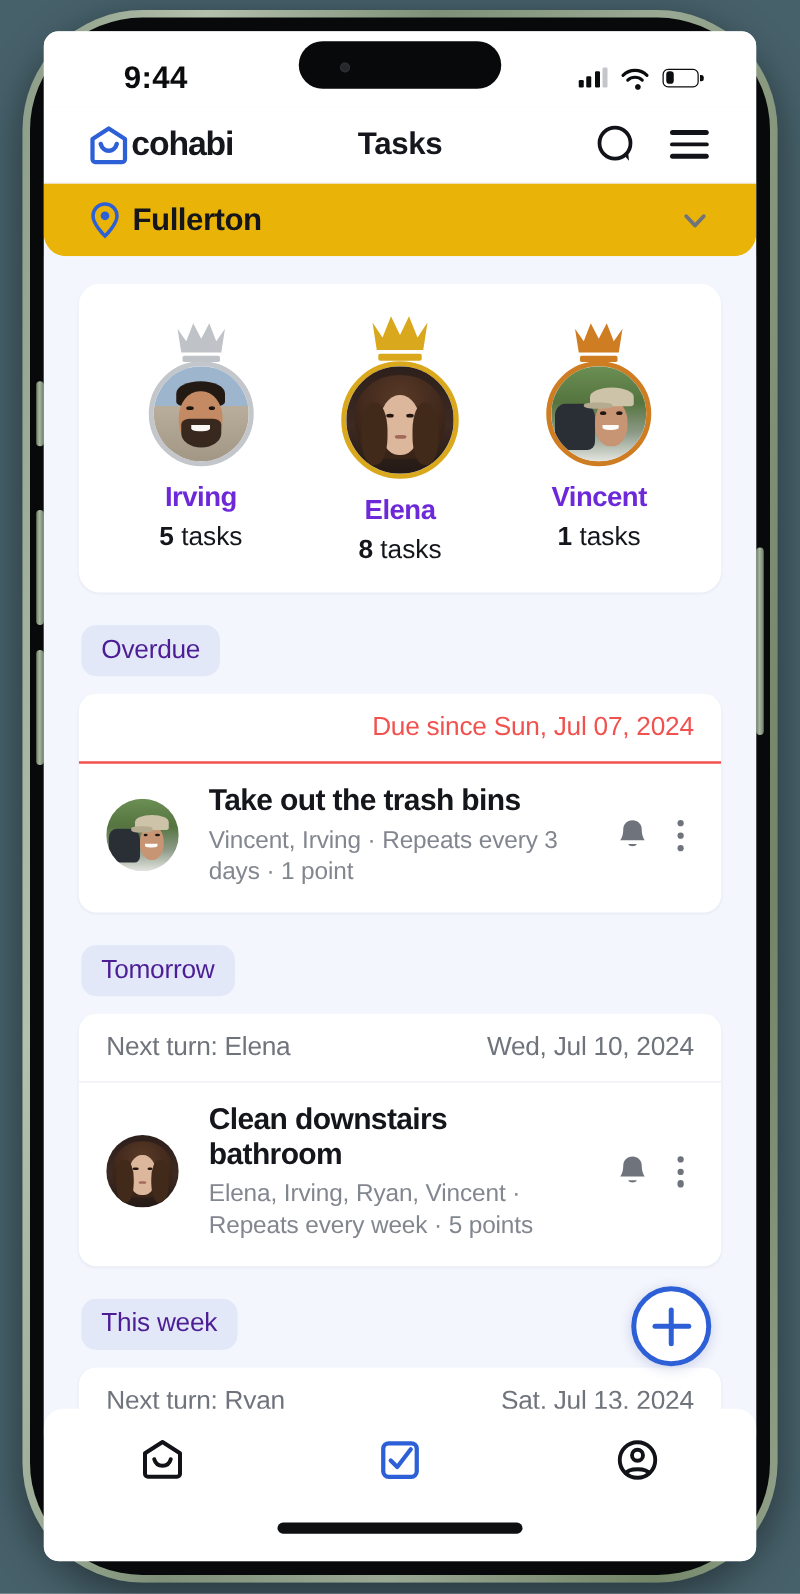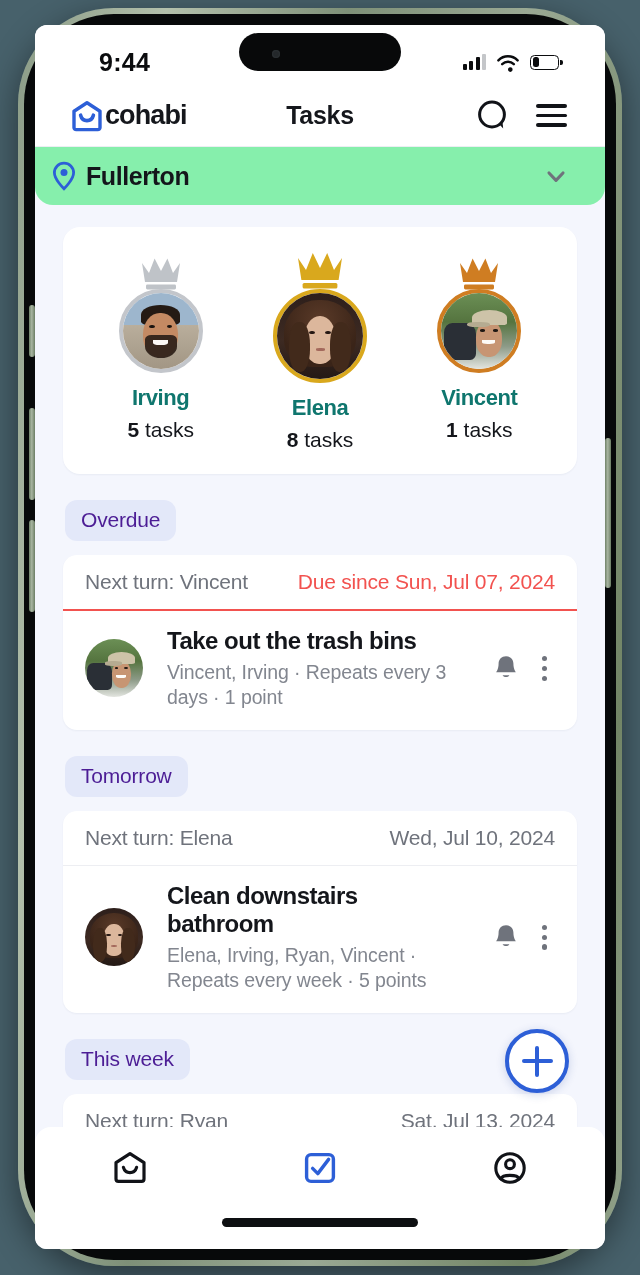--- a/index.html
+++ b/index.html
@@ -146,24 +146,24 @@
     display: flex; align-items: center; gap: 26px;
   }
   #hamburger-icon { display: flex; flex-direction: column; gap: 6px; cursor: pointer; }
   #hamburger-icon span {
     display: block; width: 31px; height: 3.4px;
     background: #111318; border-radius: 2px;
   }
 
   
   #location-bar {
-    background: #86efac;
+    background: #eab308;
     height: 58px;
     display: flex; align-items: center;
-    padding: 0 34px 0 16px;
+    padding: 0 34px 0 36px;
     border-bottom-left-radius: 18px;
     border-bottom-right-radius: 18px;
   }
   #location-name {
     font-size: 25px; font-weight: bold;
     color: #14161b; letter-spacing: -.4px;
     margin-left: 9px;
   }
   #location-chevron { margin-left: auto; }
 
@@ -202,21 +202,21 @@
     overflow: hidden;
     position: relative;
     margin-top: -4px;
   }
   .avatar-ring.rank2 { border: 4px solid #c3c6cb; }
   .avatar-ring.rank1 { width: 94px; height: 94px; border: 4px solid #d9a81d; }
   .avatar-ring.rank3 { border: 4px solid #cf7d22; }
   .podium-name {
     margin-top: 12px;
     font-size: 22px; font-weight: bold;
-    color: #0f766e; letter-spacing: -.4px;
+    color: #6d28d9; letter-spacing: -.4px;
   }
   .podium-tasks {
     margin-top: 7px;
     font-size: 21px; font-weight: bold;
     color: #14161b;
   }
   .podium-tasks .unit { font-weight: normal; }
 
   
   .face { position: absolute; inset: 0; }
@@ -487,21 +487,20 @@
               <div class="podium-tasks"><span>1</span><span class="unit"> tasks</span></div>
             </div>
 
           </div>
         </div>
 
         <div>
           <div class="section-chip">Overdue</div>
           <div class="task-card">
             <div class="task-head overdue-head">
-              <span>Next turn: Vincent</span>
               <span class="due">Due since Sun, Jul 07, 2024</span>
             </div>
             <div class="task-body">
               <div class="task-avatar">
                 <div class="face face-vincent">
                   <div class="pack"></div>
                     <div class="fskin"></div>
                   <div class="cap"></div>
                     <div class="cap-brim"></div>
                   <div class="eye l"></div>

